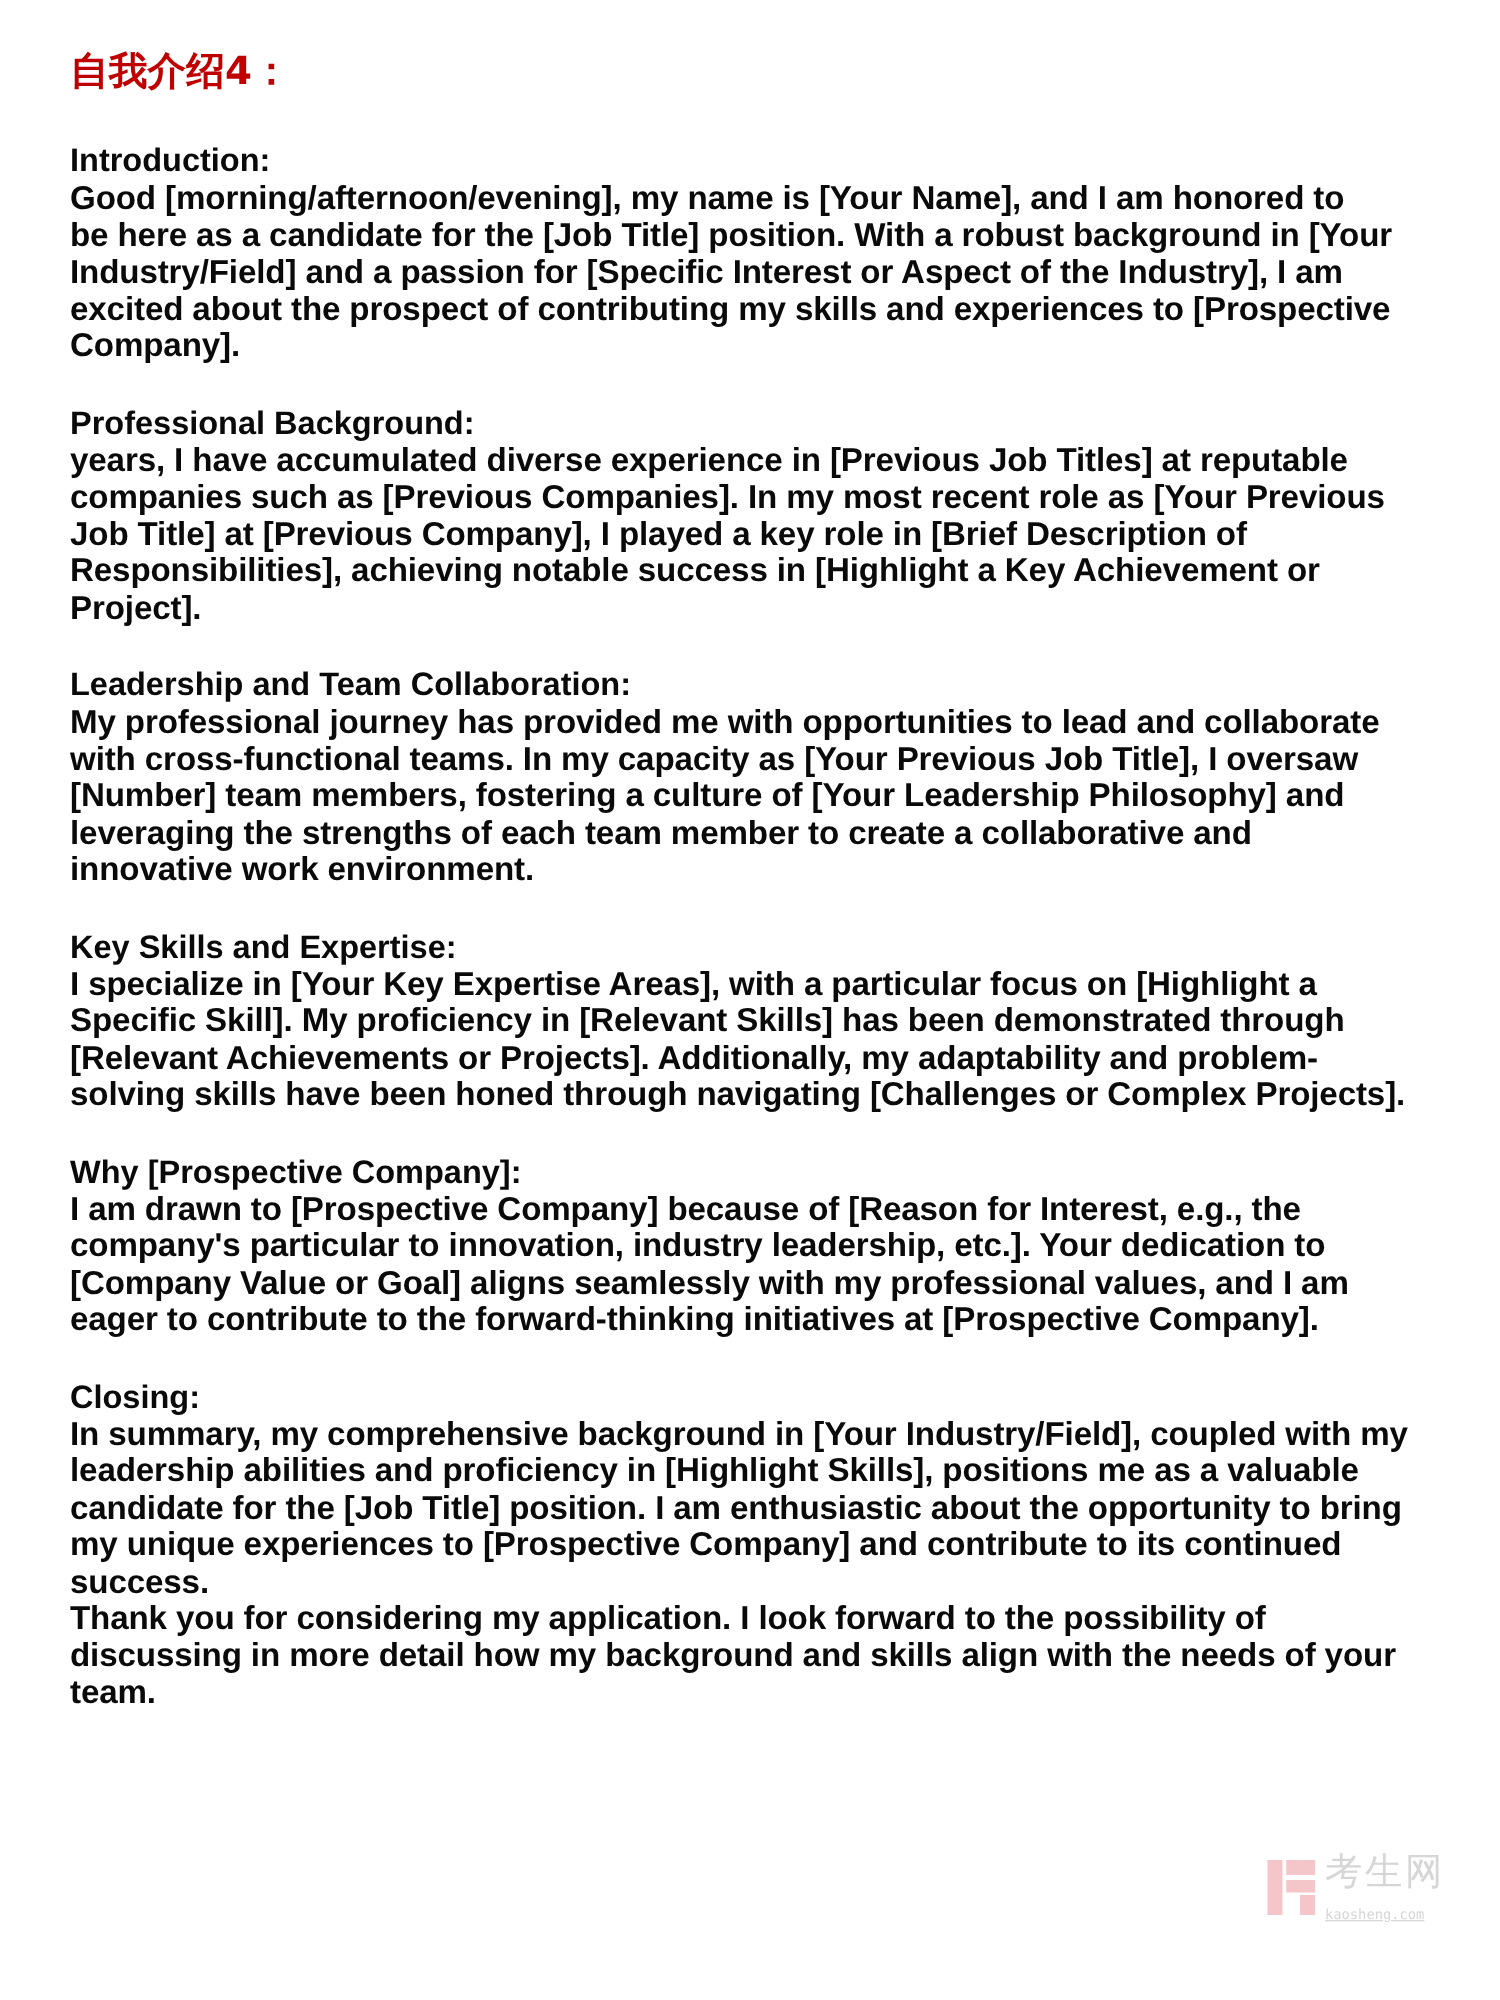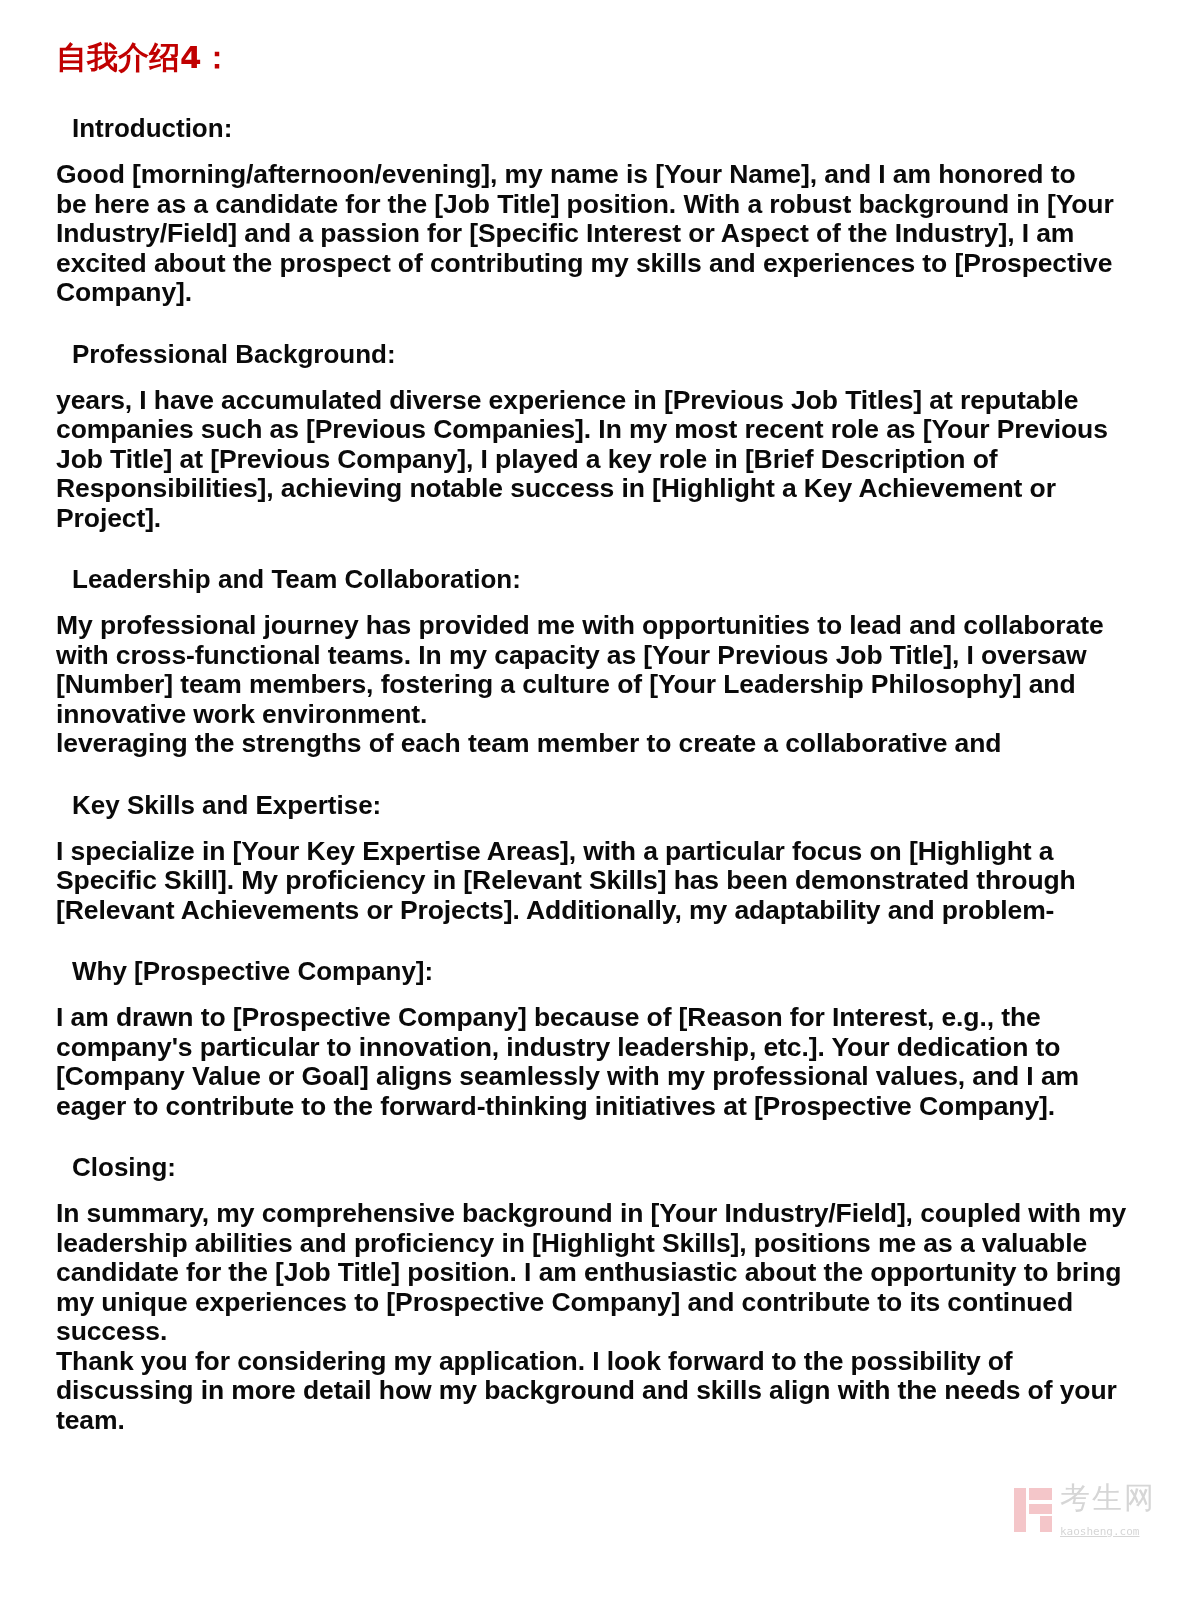--- a/index.html
+++ b/index.html
@@ -31,21 +31,21 @@
       letter-spacing: 0px;
     }
     .section {
       margin-bottom: 30px;
     }
     .section-heading {
       font-family: "Liberation Sans", sans-serif;
       font-weight: bold;
       font-size: 26px;
       line-height: 32px;
-      margin: 16px;
+      margin: 0;
       color: #0a0a0a;
     }
     .line {
       font-family: "Liberation Sans", sans-serif;
       font-size: 26.5px;
       line-height: 29.5px;
       white-space: nowrap;
       margin: 0;
       color: #0a0a0a;
       letter-spacing: -0.1px;
@@ -111,29 +111,30 @@
     <p class="line">Job Title] at [Previous Company], I played a key role in [Brief Description of</p>
     <p class="line">Responsibilities], achieving notable success in [Highlight a Key Achievement or</p>
     <p class="line">Project].</p>
   </div>
 
   <div class="section">
     <p class="section-heading">Leadership and Team Collaboration:</p>
     <p class="line">My professional journey has provided me with opportunities to lead and collaborate</p>
     <p class="line">with cross-functional teams. In my capacity as [Your Previous Job Title], I oversaw</p>
     <p class="line">[Number] team members, fostering a culture of [Your Leadership Philosophy] and</p>
+    <p class="line">leveraging the strengths of each team member to create a collaborative and</p>
     <p class="line">innovative work environment.</p>
-    <p class="line">leveraging the strengths of each team member to create a collaborative and</p>
   </div>
 
   <div class="section">
     <p class="section-heading">Key Skills and Expertise:</p>
     <p class="line">I specialize in [Your Key Expertise Areas], with a particular focus on [Highlight a</p>
     <p class="line">Specific Skill]. My proficiency in [Relevant Skills] has been demonstrated through</p>
     <p class="line">[Relevant Achievements or Projects]. Additionally, my adaptability and problem-</p>
+    <p class="line">solving skills have been honed through navigating [Challenges or Complex Projects].</p>
   </div>
 
   <div class="section">
     <p class="section-heading">Why [Prospective Company]:</p>
     <p class="line">I am drawn to [Prospective Company] because of [Reason for Interest, e.g., the</p>
     <p class="line">company's particular to innovation, industry leadership, etc.]. Your dedication to</p>
     <p class="line">[Company Value or Goal] aligns seamlessly with my professional values, and I am</p>
     <p class="line">eager to contribute to the forward-thinking initiatives at [Prospective Company].</p>
   </div>
 

